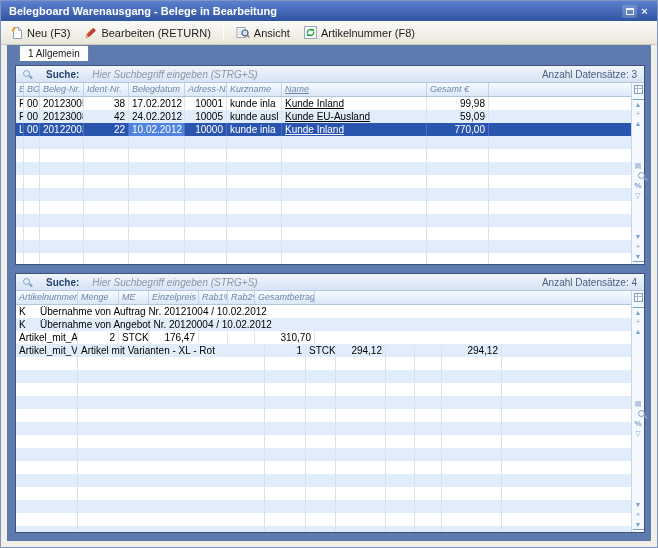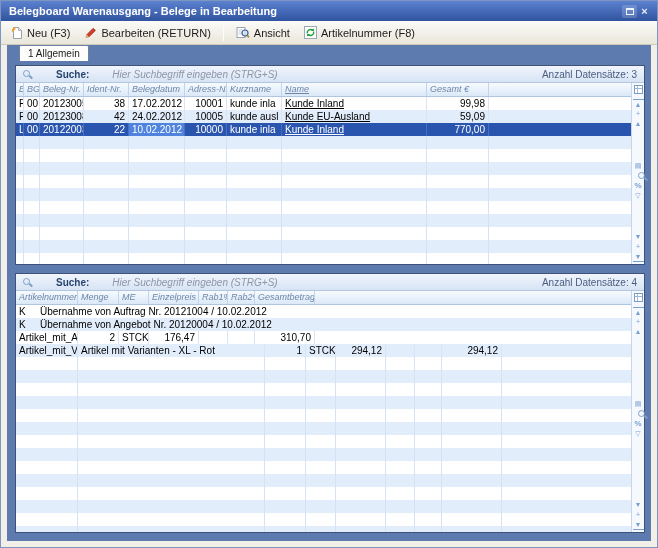--- a/index.html
+++ b/index.html
@@ -42,21 +42,21 @@
   }
   
   .grid-panel{
     position:absolute;left:8px;width:630px;
     border:1px solid #3f537a;background:#fff;
     display:flex;flex-direction:column;
   }
   #grid-top{top:20px;height:200px;}
   #grid-bottom{top:228px;height:260px;}
   .search-row{
-    flex:0 0 17px;display:flex;align-items:center;gap:23px;
+    flex:0 0 17px;display:flex;align-items:center;gap:13px;
     background:linear-gradient(#f0f5fc,#d7e4f5);
     border-bottom:1px solid #b2c6e0;
     font-size:10px;padding:0 7px;
   }
   .slabel{font-weight:bold;color:#27456f;}
   .sph{font-style:italic;color:#8d96a5;}
   .count{margin-left:auto;color:#4a5d80;}
   .mag{width:10px;height:10px;position:relative;flex:0 0 10px;}
   .mag::before{content:"";position:absolute;left:0;top:1px;width:5px;height:5px;border:1.5px solid #7f9ec6;border-radius:50%;}
   .mag::after{content:"";position:absolute;left:6.2px;top:7.2px;width:3.5px;height:1.6px;background:#7f9ec6;transform:rotate(45deg);}

